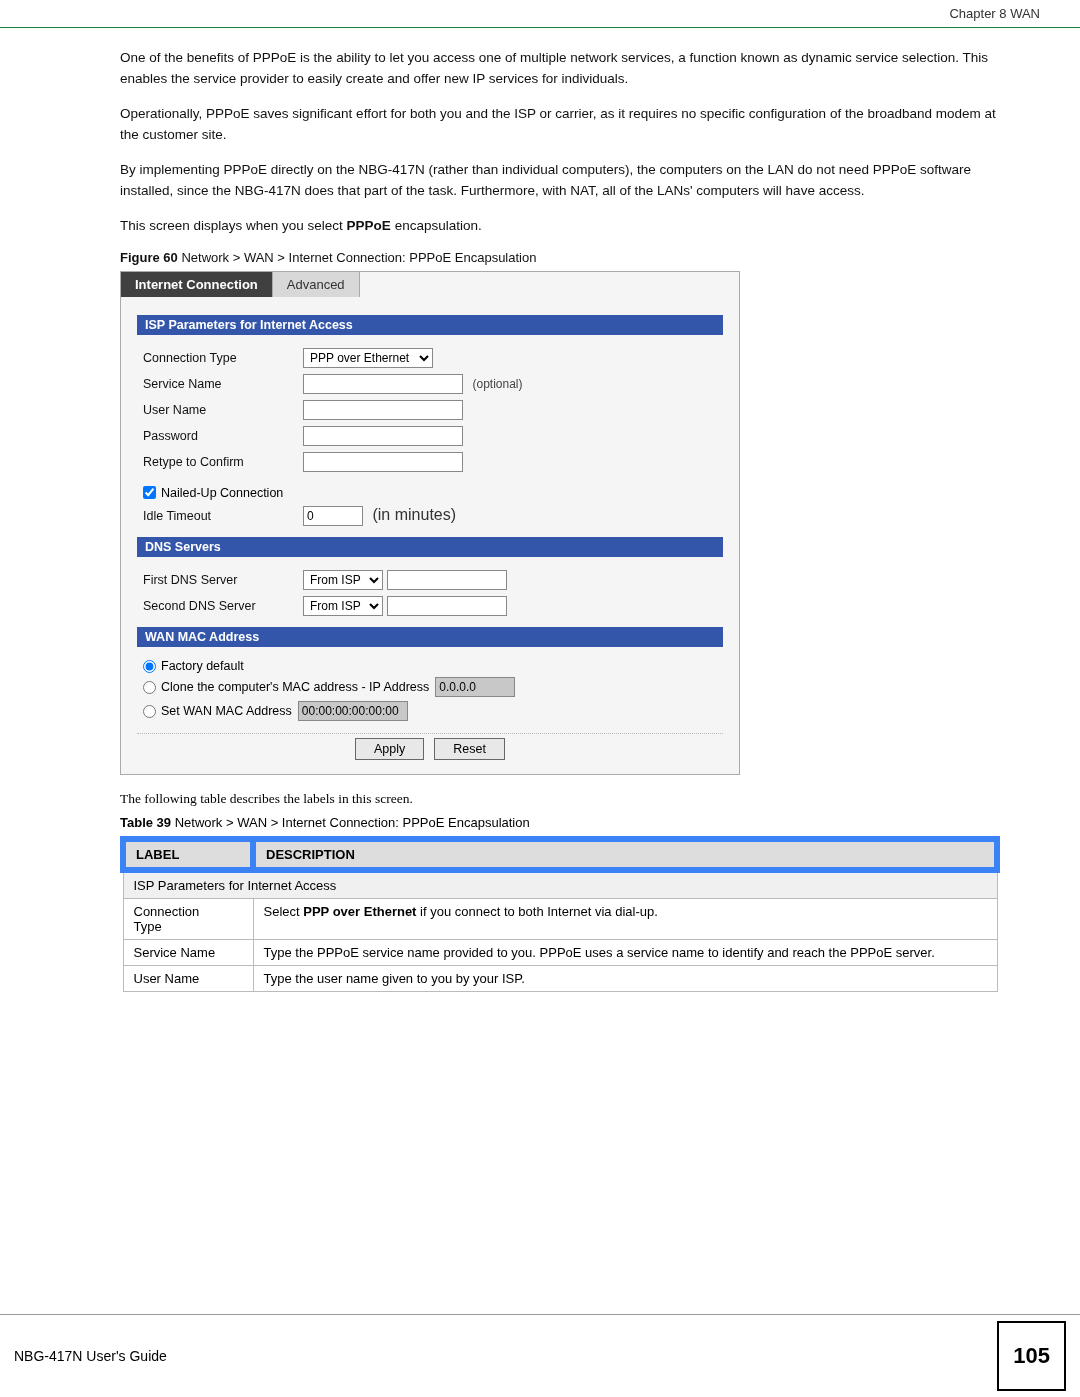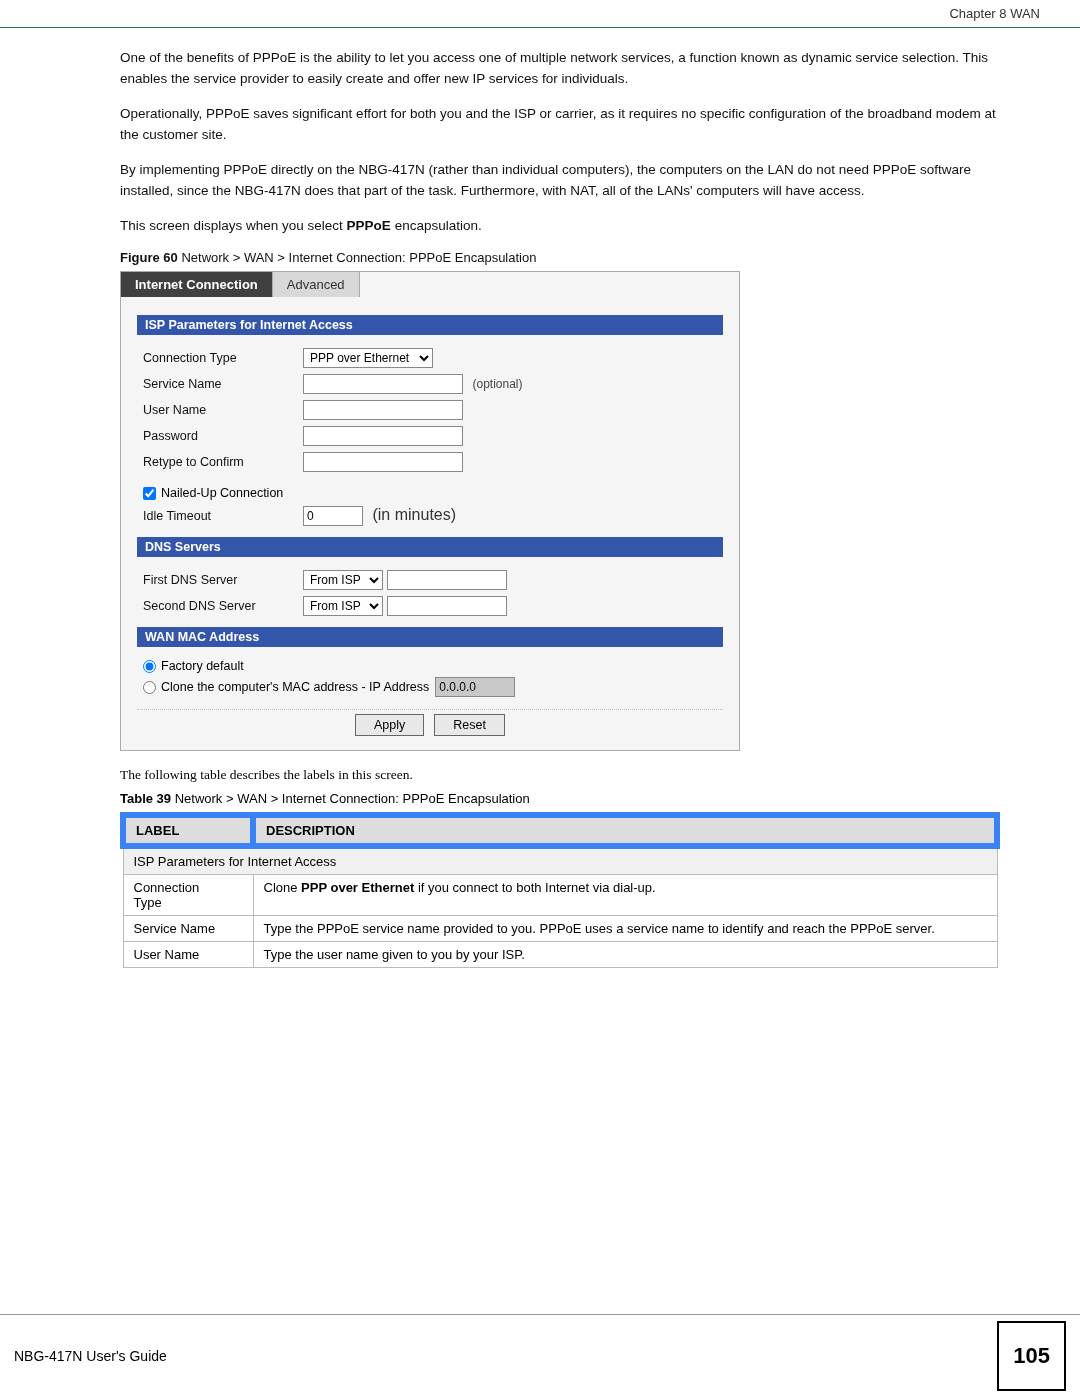--- a/index.html
+++ b/index.html
@@ -143,21 +143,21 @@
     }
 
     .optional-text {
       font-size: 12px;
       color: #444;
       margin-left: 6px;
     }
 
     .checkbox-row {
       display: flex;
-      align-items: flex-end;
+      align-items: flex-start;
       padding: 3px 6px;
       font-size: 12.5px;
     }
     .checkbox-row input {
       margin-right: 5px;
     }
 
     .radio-row {
       display: flex;
       align-items: center;
@@ -385,20 +385,25 @@
       </div>
 
       <div class="radio-row">
         <input type="radio" name="mac_option" checked="" style="">
         <span>Factory default</span>
       </div>
       <div class="radio-row">
         <input type="radio" name="mac_option" style="">
         <span>Clone the computer's MAC address - IP Address</span>
         <input type="text" class="ip-field" style="margin-left: 6px;" value="0.0.0.0">
+      </div>
+      <div class="radio-row">
+        <input type="radio" name="mac_option" style="">
+        <span>Set WAN MAC Address</span>
+        <input type="text" class="mac-field" style="margin-left: 6px;" value="00:00:00:00:00:00">
       </div>
 
       <div class="button-row">
         <button class="form-btn">Apply</button>
         <button class="form-btn">Reset</button>
       </div>
 
     </div>
   </div>
 
@@ -415,21 +420,21 @@
         <th>DESCRIPTION</th>
       </tr>
     </thead>
     <tbody>
       <tr class="span-row">
         <td colspan="2">ISP Parameters for Internet Access</td>
       </tr>
       <tr>
         <td>Connection<br>Type</td>
         <td>
-          <span>Clone </span><strong>PPP over Ethernet</strong><span> if you connect to both Internet via dial-up.</span>
+          <span>Select </span><strong>PPP over Ethernet</strong><span> if you connect to both Internet via dial-up.</span>
         </td>
       </tr>
       <tr>
         <td>Service Name</td>
         <td>Type the PPPoE service name provided to you. PPPoE uses a service name to identify and reach the PPPoE server.</td>
       </tr>
       <tr>
         <td>User Name</td>
         <td>Type the user name given to you by your ISP.</td>
       </tr>

